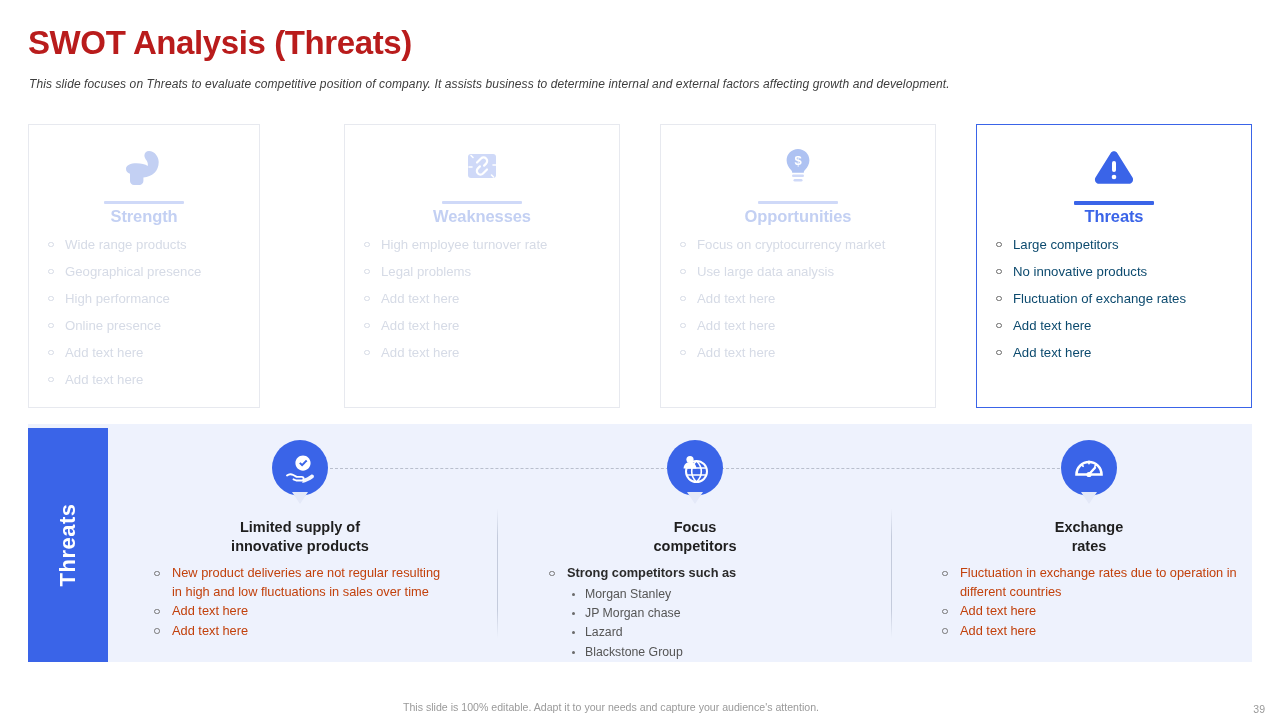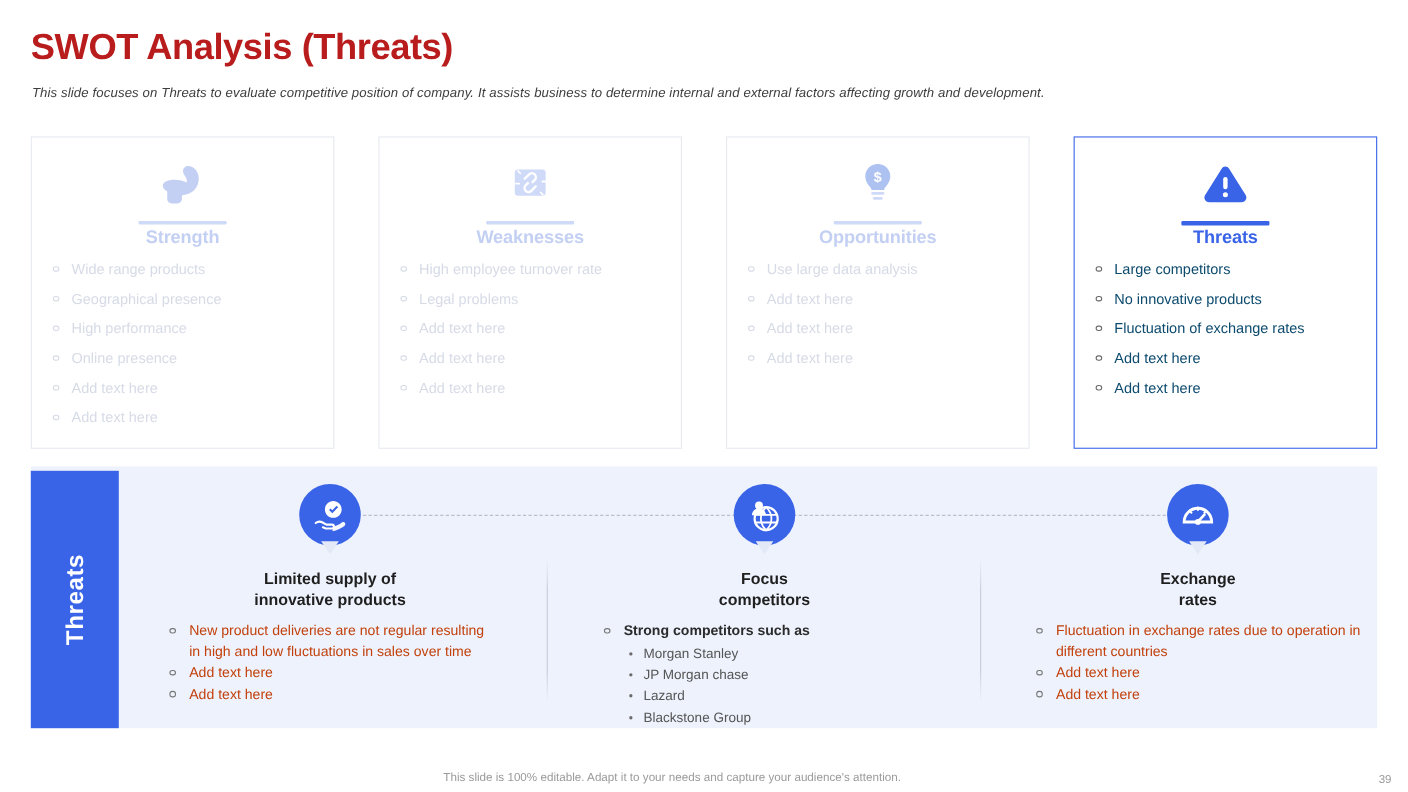--- a/index.html
+++ b/index.html
@@ -40,21 +40,21 @@
     width: 1280px; height: 286px;
   }
   .card {
     position: absolute;
     top: 0;
     height: 284px;
     background: #ffffff;
     border: 1px solid #e7e9ef;
     box-sizing: border-box;
   }
-  .card.c0 { left: 28px;  width: 276px; }
+  .card.c0 { left: 28px;  width: 232px; }
   .card.c1 { left: 344px; width: 276px; }
   .card.c2 { left: 660px; width: 276px; }
   .card.c3 { left: 976px; width: 276px; border: 1.5px solid #3a64e8; }
 
   .card-icon {
     position: absolute;
     left: 0; right: 0; top: 18px;
     height: 50px;
     display: flex; align-items: center; justify-content: center;
   }
@@ -297,20 +297,21 @@
         <svg width="44" height="44" viewBox="0 0 44 44">
           <path d="M22 3c-6.4 0-11.4 5-11.4 11.2 0 4 2 7.1 4 9.3 1 1.1 1.6 2 1.6 3.2h11.6c0-1.2.6-2.1 1.6-3.2 2-2.2 4-5.3 4-9.3C33.4 8 28.4 3 22 3z" fill="#aec2f2"></path>
           <text x="22" y="19" text-anchor="middle" font-size="13" font-weight="bold" fill="#ffffff" font-family="Liberation Sans, sans-serif">$</text>
           <rect x="16" y="28.5" width="12" height="2.6" rx="1.3" fill="#cfd9f8"></rect>
           <rect x="17.5" y="33" width="9" height="2.6" rx="1.3" fill="#cfd9f8"></rect>
         </svg>
       </div>
       <div class="card-rule"></div>
       <div class="card-heading">Opportunities</div>
       <ul class="card-list">
+        <li>Focus on cryptocurrency market</li>
         <li>Use large data analysis</li>
         <li>Add text here</li>
         <li>Add text here</li>
         <li>Add text here</li>
       </ul>
     </div>
 
     <div class="card c3">
       <div class="card-icon">
         <svg width="46" height="42" viewBox="0 0 46 42">

